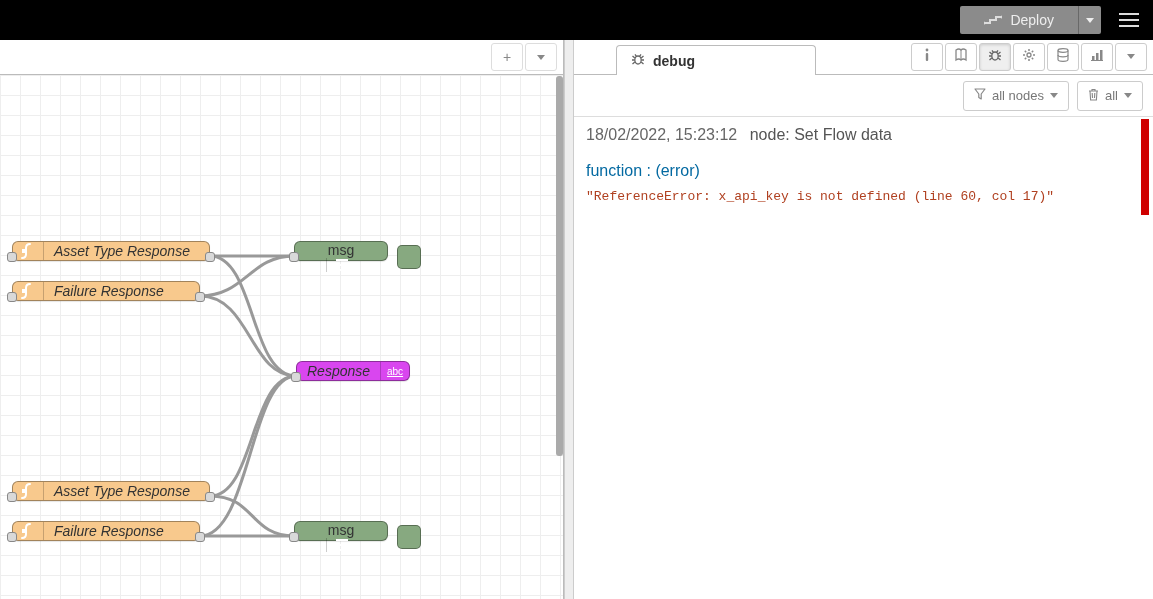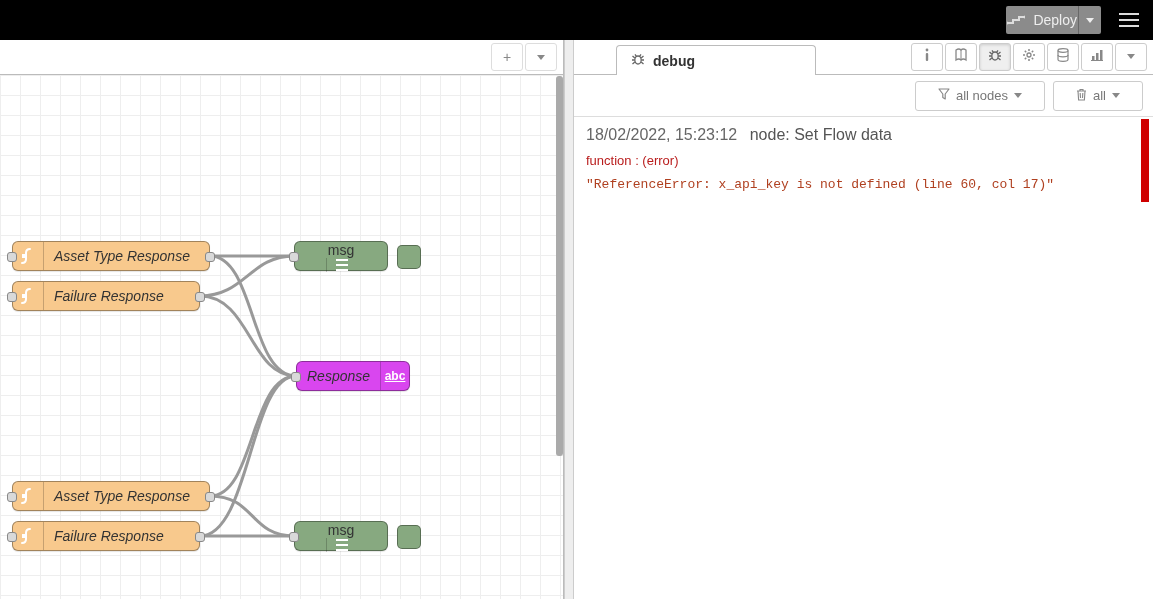--- a/index.html
+++ b/index.html
@@ -30,21 +30,21 @@
     color: #eee;
     height: 28px;
     border-radius: 2px;
     font-size: 14px;
     cursor: pointer;
     user-select: none;
   }
   .deploy-btn .main {
     display: flex;
     align-items: center;
-    padding: 0 1px;
+    padding: 0 24px;
     gap: 8px;
     height: 100%;
   }
   .deploy-btn .caret {
     width: 22px;
     height: 100%;
     border-left: 1px solid rgba(0,0,0,0.25);
     display: flex;
     align-items: center;
     justify-content: center;
@@ -132,21 +132,21 @@
       linear-gradient(90deg, #eee 1px, transparent 1px);
     background-size: 20px 20px;
   }
   .canvas-svg {
     position: absolute;
     inset: 0;
   }
 
   .node {
     position: absolute;
-    height: 30px;
+    height: 20px;
     border-radius: 6px;
     border: 1px solid rgba(0,0,0,0.35);
     box-sizing: border-box;
     display: flex;
     align-items: center;
     font-style: italic;
     font-size: 14px;
     color: #333;
     cursor: move;
     box-shadow: 0 1px 1px rgba(0,0,0,0.1);
@@ -289,21 +289,21 @@
     gap: 8px;
     box-sizing: border-box;
   }
   .pill {
     display: inline-flex;
     align-items: center;
     gap: 6px;
     height: 28px;
     border: 1px solid #ccc;
     border-radius: 3px;
-    padding: 0 22px;
+    padding: 0 10px;
     background: #fff;
     color: #777;
     font-size: 13px;
     cursor: pointer;
   }
   .pill .tri {
     font-size: 9px;
     color: #888;
   }
 
@@ -325,23 +325,23 @@
   .dmsg.error {
     border-left-color: #cf0000;
     border-right-color: #cf0000;
   }
   .dmsg .meta {
     color: #555;
     font-size: 16px;
   }
   .dmsg .meta .ts { color: #666; margin-right: 8px; }
   .dmsg .src {
-    color: #b91c1c;
-    font-size: 13px;
-    margin-top: 4px;
+    color: #0369a1;
+    font-size: 16px;
+    margin-top: 12px;
   }
   .dmsg .payload {
     font-family: Menlo, Consolas, "Courier New", monospace;
     color: #b04020;
     font-size: 13px;
     margin-top: 4px;
     white-space: pre-wrap;
   }
 
   .caret-down {
@@ -442,21 +442,21 @@
                 <rect x="1" y="11" width="12" height="2"></rect>
               </g>
             </svg>
         </div>
         <div class="port in" style="top:10px;"></div>
         <div class="debug-extras"></div>
       </div>
 
       <div class="node response right-cap" style="left:296px; top:286px; width:114px;">
         <div class="label">Response</div>
-        <div class="icon-cap" style="color:#fff;font-size:12px;font-style:normal;font-weight:bold;text-decoration:underline;">abc</div>
+        <div class="icon-cap" style="color:#fff;font-size:10px;font-style:normal;font-weight:normal;text-decoration:underline;">abc</div>
         <div class="port in" style="top:10px;"></div>
       </div>
 
       <div class="node function" style="left:12px; top:406px; width:198px;">
         <div class="icon-cap">
           <svg width="14" height="16" viewBox="0 0 14 16">
               <path d="M9 1 Q5 1 5 5 L5 7 L2 7 L2 9 L5 9 L5 11 Q5 15 1 15" stroke="#fff" stroke-width="2" fill="none" stroke-linecap="round"></path>
             </svg>
         </div>
         <div class="label">Asset Type Response</div>

